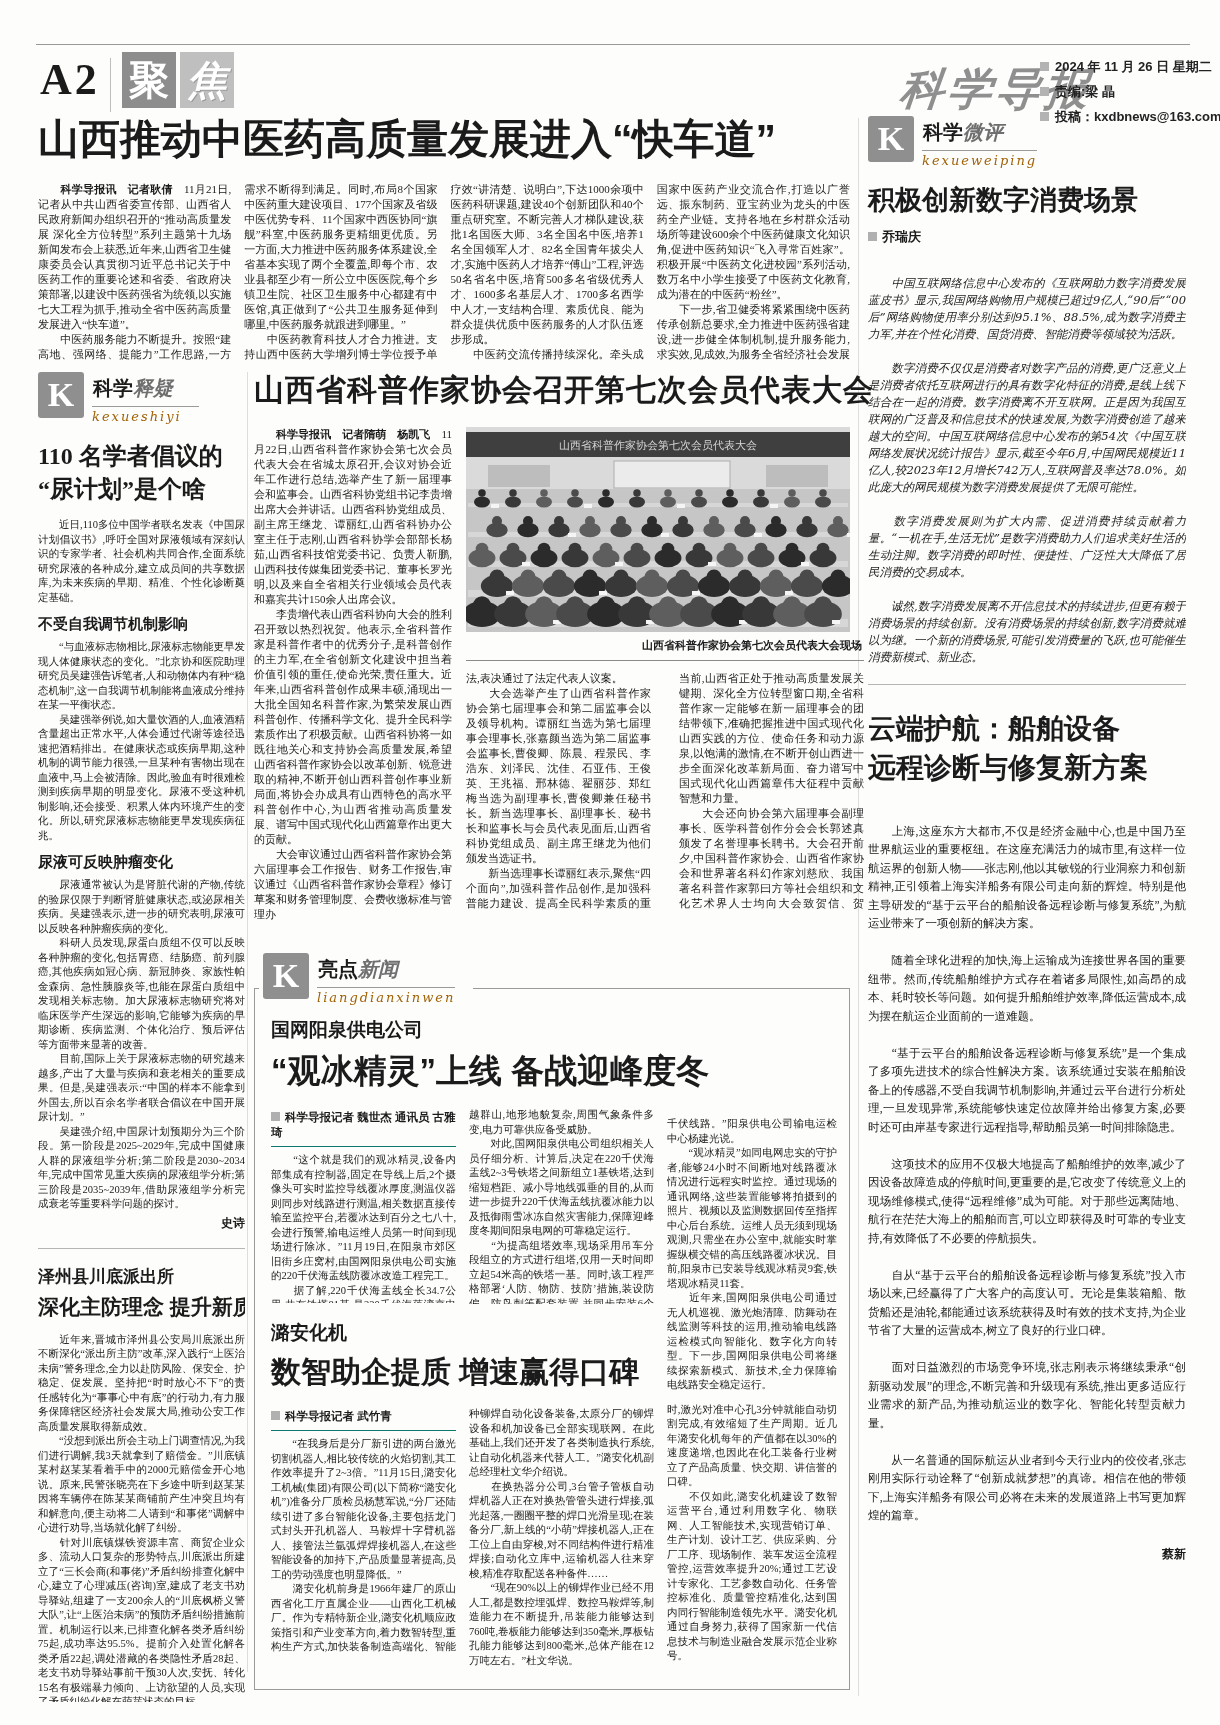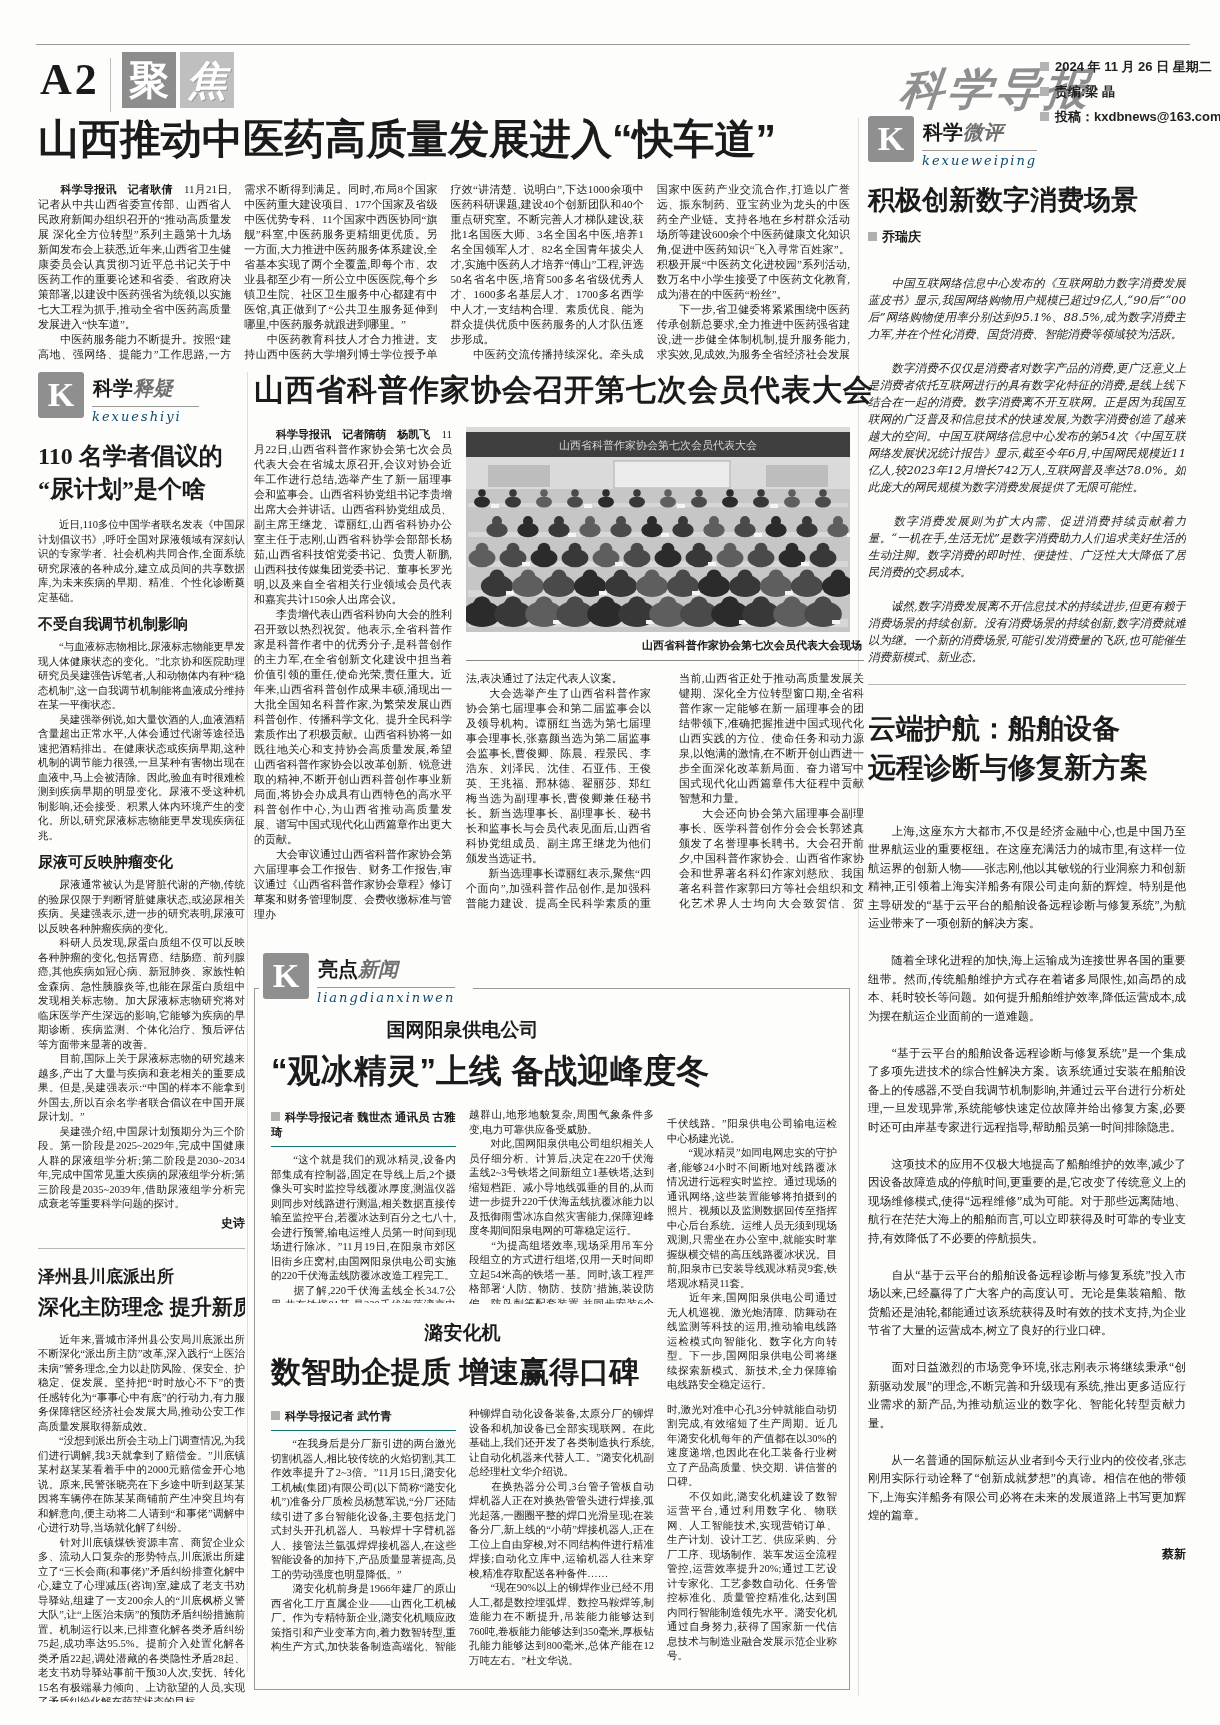--- a/index.html
+++ b/index.html
@@ -23,21 +23,21 @@
   .bt{font-size:11px;line-height:15px;text-align:justify;white-space:pre-line;overflow:hidden;}
   .bt2{font-size:10.5px;line-height:14.5px;text-align:justify;white-space:pre-line;overflow:hidden;}
   .lead-in{font-family:"Liberation Sans",sans-serif;font-weight:700;}
   .author-line{text-align:right;font:700 12px "Liberation Sans",sans-serif;margin-top:3px;}
   .subhead{font:700 15px "Liberation Sans",sans-serif;margin:10px 0 6px;}
   .klogo-row{display:flex;align-items:flex-start;gap:8px;}
   .kbox{width:46px;height:46px;background:#8f8f8f;color:#fff;border-radius:3px;flex:none;
         font:700 34px "Liberation Serif",serif;display:flex;align-items:center;justify-content:center;}
   .klabel .top{font:700 20px "Liberation Sans",sans-serif;border-bottom:1px solid #9a9a9a;padding:3px 26px 4px 1px;}
   .klabel .top .script{font-family:"DejaVu Serif",serif;font-style:italic;font-weight:700;color:#6f6f6f;}
-  .klabel .py{font:italic 13px "DejaVu Serif",serif;color:#0c4a6e;padding-top:2px;letter-spacing:2px;}
+  .klabel .py{font:italic 13px "DejaVu Serif",serif;color:#a16207;padding-top:2px;letter-spacing:2px;}
   
   #lead-headline{position:absolute;left:38px;top:112px;width:812px;font:900 41px "Liberation Sans",sans-serif;
                  white-space:nowrap;letter-spacing:0px;}
   #lead-body{position:absolute;left:38px;top:182px;width:812px;height:178px;display:flex;gap:13px;}
   #lead-body .lcol{flex:1;overflow:hidden;}
   
   #left-rail{position:absolute;left:38px;top:372px;width:207px;height:1330px;overflow:hidden;}
   #shiyi-title{font:700 24px "Liberation Serif",serif;line-height:33px;margin:16px 0 12px;}
   #rail-divider{border-top:1px solid #b5b5b5;margin:16px 0 16px;}
   #chuandi-kicker{font:700 17px "Liberation Sans",sans-serif;margin-bottom:5px;}
@@ -52,21 +52,21 @@
   .caption{font:700 11px/15px "Liberation Serif",serif;text-align:right;padding:6px 2px 7px;
            border-bottom:1px solid #8a8a8a;margin-bottom:10px;}
   #kepu-c23{display:flex;gap:28px;height:240px;justify-content:center;}
   #kepu-c23 > div{width:185px;flex:none;}
   
   #box{position:absolute;left:254px;top:988px;width:594px;height:700px;border:1px solid #9a9a9a;}
   #box-logo{position:absolute;top:-36px;left:4px;background:#fdfdfc;padding:0 18px 8px 4px;}
   #box-inner{position:absolute;left:0;top:0;right:0;bottom:0;padding:28px 12px 12px 16px;display:flex;gap:13px;}
   #box-left{width:383px;flex:none;}
   #box-right{flex:1;padding-top:100px;overflow:hidden;}
-  .bx-kicker{font:700 19px "Liberation Sans",sans-serif;margin:0 0 6px;text-align:center;}
+  .bx-kicker{font:700 19px "Liberation Sans",sans-serif;margin:0 0 6px;}
   .bx-headline{font:900 33px "Liberation Sans",sans-serif;white-space:nowrap;margin-bottom:14px;position:relative;z-index:2;}
   .bx-headline.small{font-size:30px;}
   .bx-cols{display:flex;gap:13px;}
   .bx-cols > div{width:185px;flex:none;overflow:hidden;}
   .h196{height:196px;} .h258{height:262px;}
   .bx-byline{font:700 11.5px "Liberation Sans",sans-serif;border-bottom:1px solid #0f766e;
              padding:2px 0 6px;margin-bottom:6px;}
   .sq{display:inline-block;width:9px;height:9px;background:#b0b0b0;margin-right:5px;}
   .art2-block{margin-top:16px;}
   

